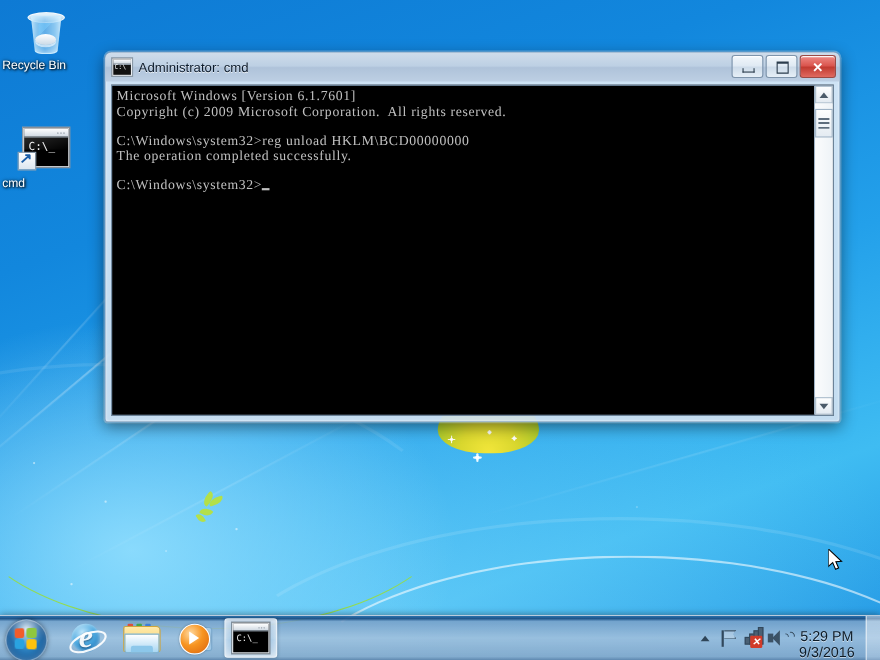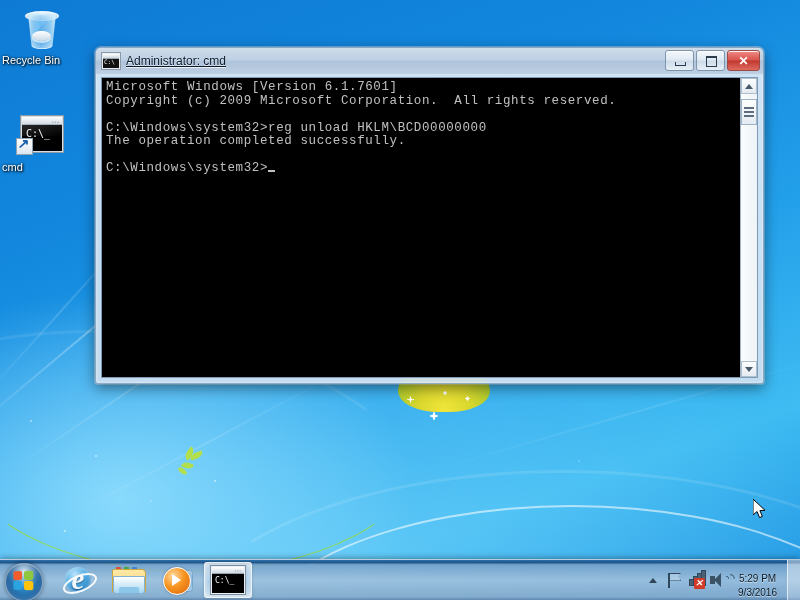--- a/index.html
+++ b/index.html
@@ -174,21 +174,20 @@
     position:absolute; left:0; right:0; top:0; height:4px;
     background:linear-gradient(to bottom,#fff,#ccd6e0); border-bottom:1px solid #9aa7b4;
   }
   #title-bar .ticon .tt {
     position:absolute; left:1px; top:4px; color:#eee;
     font-family:"DejaVu Sans Mono", monospace; font-size:6px;
   }
   #title-text {
     font-size: 12px; color:#0b1a2b; white-space:nowrap;
     text-shadow: 0 1px 0 rgba(255,255,255,0.75);
-    text-decoration: underline;
   }
   #win-buttons { position:absolute; right:3px; top:2px; display:flex; gap:2px; }
   .wbtn {
     width:27px; height:19px;
     border:1px solid #7e94ab;
     border-radius:3px;
     background: linear-gradient(to bottom, #f2f7fb 0%, #dfe9f3 48%, #cddbe9 52%, #e6eff7 100%);
     position:relative; cursor:default;
     box-shadow: inset 0 1px 0 rgba(255,255,255,0.9);
   }
@@ -215,21 +214,21 @@
   #console-outer {
     position:absolute; left:5px; top:29px; right:5px; bottom:5px;
     background:#000;
     border:1px solid #7f9ab4;
     box-shadow: inset 1px 1px 0 rgba(0,0,0,0.6);
     display:flex;
   }
   #console-text {
     flex:1 1 auto;
     color:#c0c0c0;
-    font-family: Liberation Mono, monospace;
+    font-family: Liberation Serif, serif;
     font-size: 12.5px;
     line-height: 13.5px;
     letter-spacing: 0.6px;
     white-space: pre;
     padding: 3px 0 0 4px;
     overflow: hidden;
   }
   #console-text .cursor {
     display:inline-block; width:7px; height:2px; background:#c0c0c0;
     vertical-align:-1px;
@@ -426,21 +425,21 @@
   }
   .spk .w1, .spk .w2 {
     position:absolute; border:1.5px solid #3b5266; border-radius:50%;
     border-color:#3b5266 transparent transparent transparent;
     transform: rotate(45deg);
   }
   .spk .w1 { left:11px; top:3px; width:5px; height:9px; }
   .spk .w2 { left:12.5px; top:0.5px; width:8px; height:14px; }
 
   #clock {
-    text-align:center; color:#0d1b27; font-size:10px; line-height:14px;
+    text-align:center; color:#0d1b27; font-size:13px; line-height:14px;
     padding:0 8px; text-shadow:0 1px 0 rgba(255,255,255,0.55); cursor:default;margin-top:12px;
   }
   #showdesktop {
     width:12px; height:40px; margin-left:2px;
     background: linear-gradient(to bottom, rgba(255,255,255,0.45), rgba(200,220,238,0.35));
     border-left:1px solid rgba(255,255,255,0.65);
   }
 
   
   #cursor { position:absolute; left:753px; top:499px; width:14px; height:22px; pointer-events:none; }

